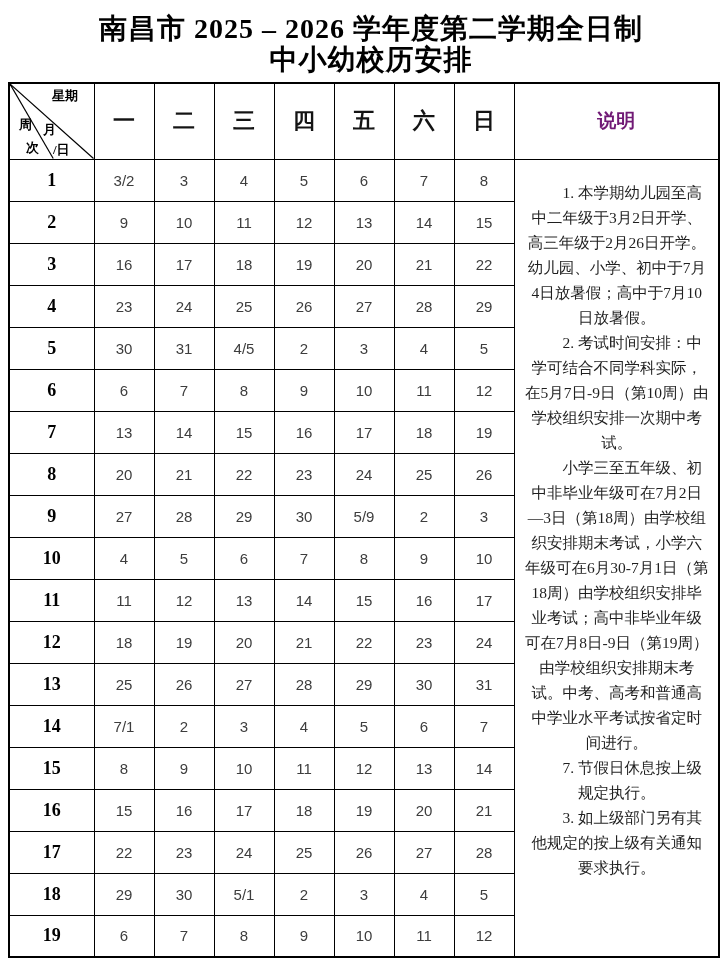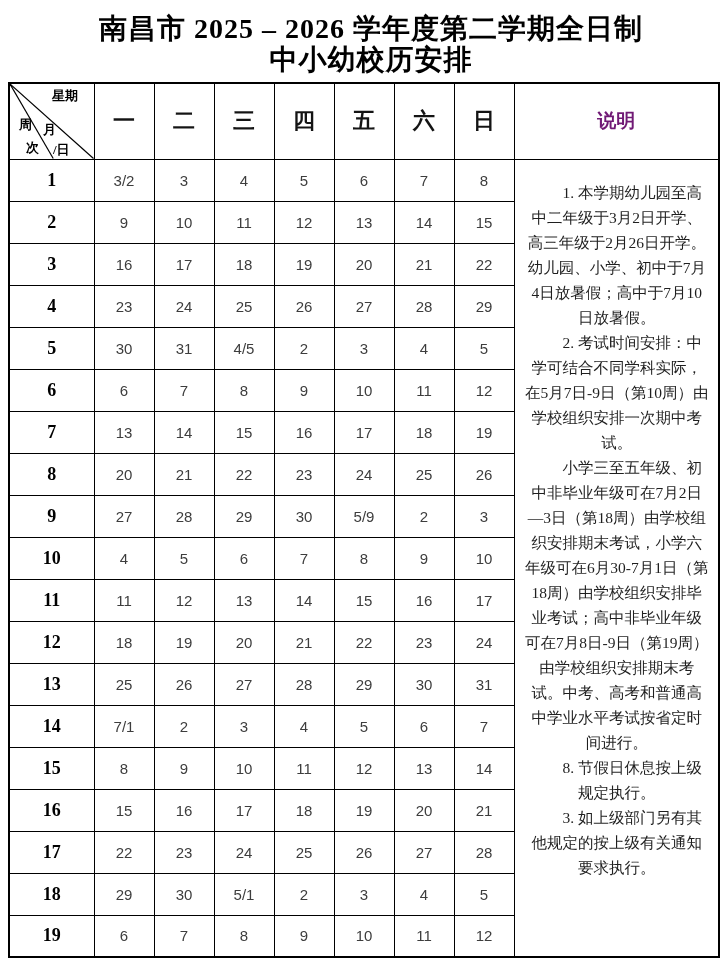--- a/index.html
+++ b/index.html
@@ -149,21 +149,21 @@
           <td class="date-cell">3</td>
           <td class="date-cell">4</td>
           <td class="date-cell">5</td>
           <td class="date-cell">6</td>
           <td class="date-cell">7</td>
           <td class="date-cell">8</td>
           <td rowspan="19" class="notes-cell">
             <p>1. 本学期幼儿园至高中二年级于3月2日开学、高三年级于2月26日开学。幼儿园、小学、初中于7月4日放暑假；高中于7月10日放暑假。</p>
             <p>2. 考试时间安排：中学可结合不同学科实际，在5月7日-9日（第10周）由学校组织安排一次期中考试。</p>
             <p>小学三至五年级、初中非毕业年级可在7月2日—3日（第18周）由学校组织安排期末考试，小学六年级可在6月30-7月1日（第18周）由学校组织安排毕业考试；高中非毕业年级可在7月8日-9日（第19周）由学校组织安排期末考试。中考、高考和普通高中学业水平考试按省定时间进行。</p>
-            <p>8. 节假日休息按上级规定执行。</p>
+            <p>7. 节假日休息按上级规定执行。</p>
             <p>3. 如上级部门另有其他规定的按上级有关通知要求执行。</p>
           </td>
         </tr>
         <tr class="data-row">
           <td class="week-num">2</td>
           <td class="date-cell">9</td>
           <td class="date-cell">10</td>
           <td class="date-cell">11</td>
           <td class="date-cell">12</td>
           <td class="date-cell">13</td>

